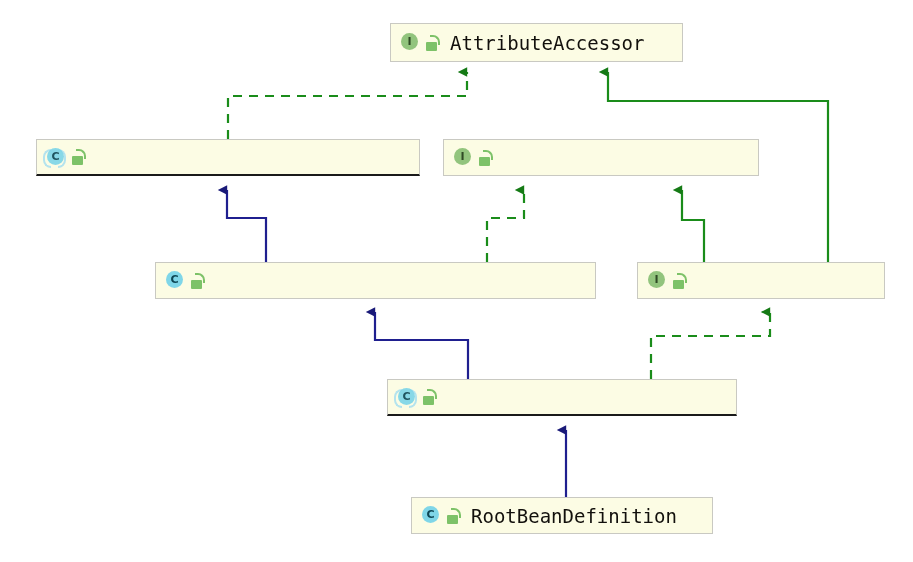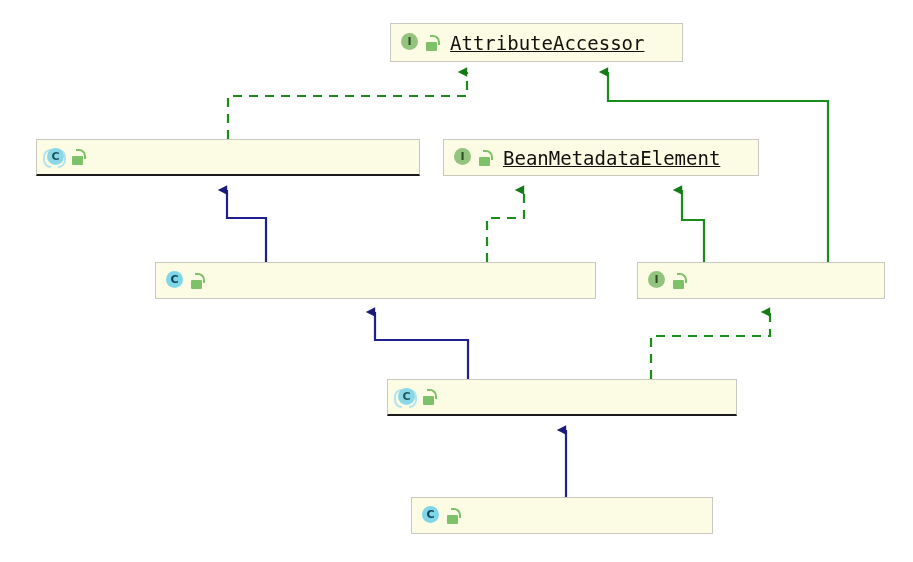--- a/index.html
+++ b/index.html
@@ -37,21 +37,20 @@
   }
   .node.heavy-bottom {
     border-bottom: 2px solid #1a1a1a;
   }
   .node-label {
     font-family: "DejaVu Sans Mono", "Liberation Mono", monospace;
     font-size: 19px;
     color: #12100c;
     letter-spacing: 0px;
     margin-left: 11px;
-    text-decoration: underline;
   }
   
   .type-icon {
     position: relative;
     width: 21px;
     height: 21px;
     flex: 0 0 21px;
   }
   .type-icon .disc {
     position: absolute;
@@ -184,21 +183,20 @@
   </div>
 
   <div class="node" style="left:443px; top:139px; width:316px; height:37px;">
     <span class="type-icon iface">
       <span class="disc">I</span>
     </span>
     <span class="vis-icon">
       <span class="shackle"></span>
         <span class="body"></span>
     </span>
-    <span class="node-label">BeanMetadataElement</span>
   </div>
 
   <div class="node" style="left:155px; top:262px; width:441px; height:37px;">
     <span class="type-icon cls">
       <span class="disc">C</span>
     </span>
     <span class="vis-icon">
       <span class="shackle"></span>
         <span class="body"></span>
     </span>
@@ -227,15 +225,16 @@
   </div>
 
   <div class="node" style="left:411px; top:497px; width:302px; height:37px;">
     <span class="type-icon cls">
       <span class="disc">C</span>
     </span>
     <span class="vis-icon">
       <span class="shackle"></span>
         <span class="body"></span>
     </span>
+    <span class="node-label">RootBeanDefinition</span>
   </div>
 
 </div>
 
 </body></html>

